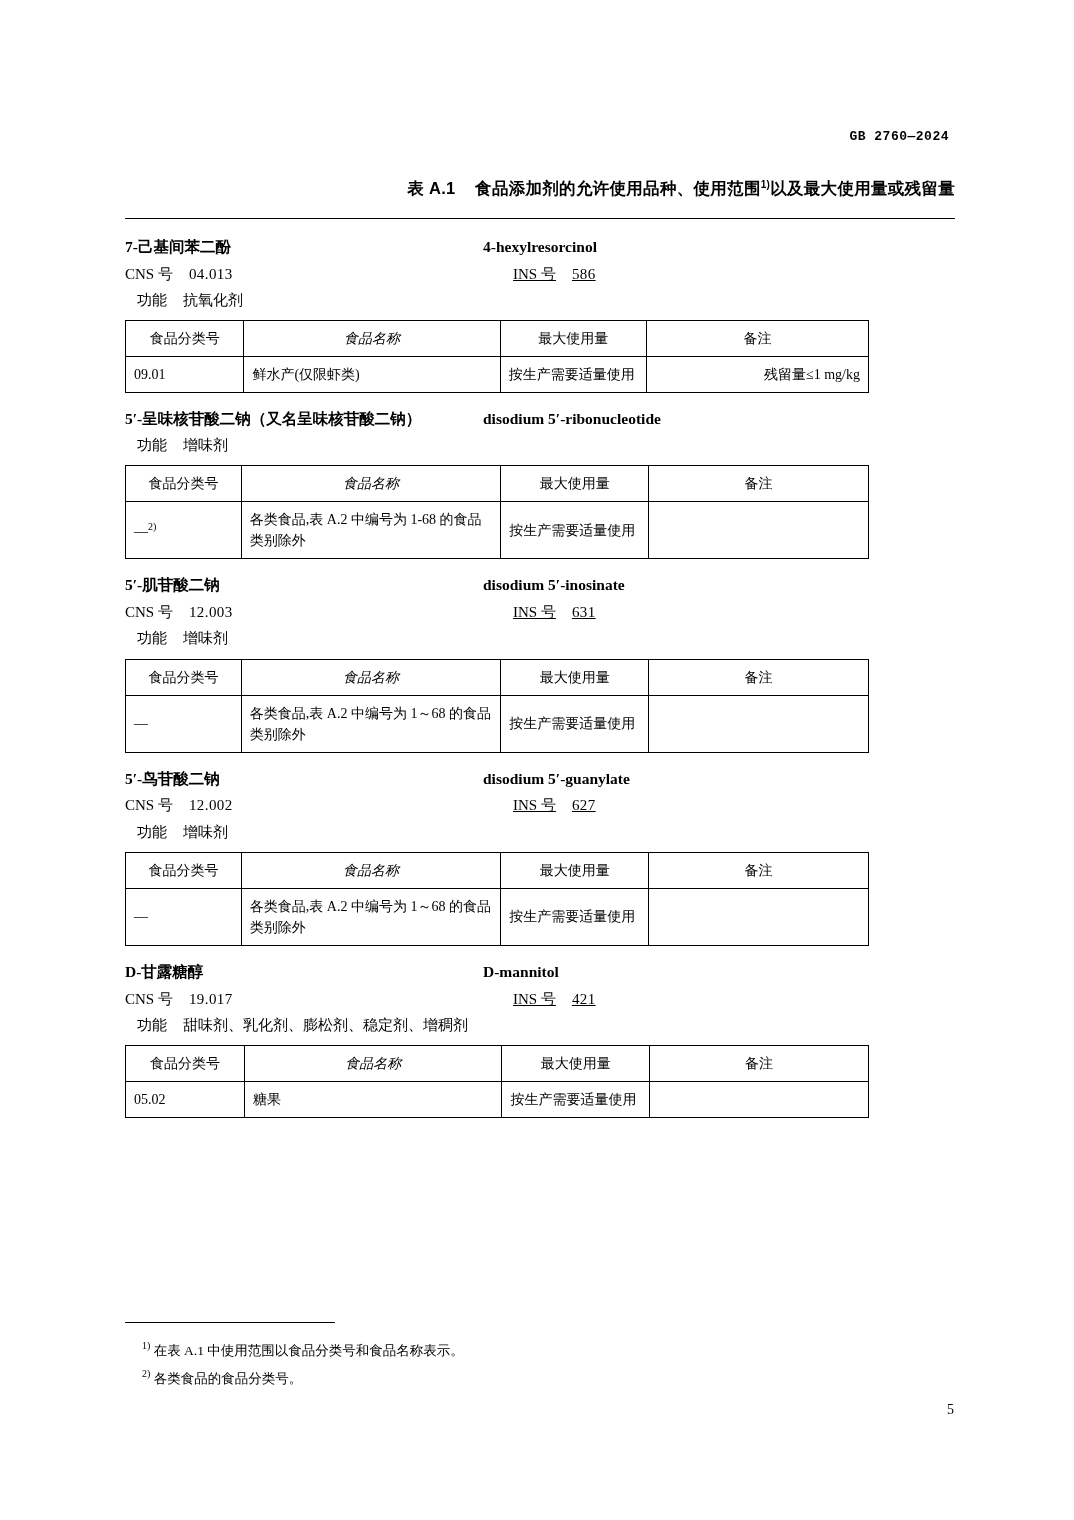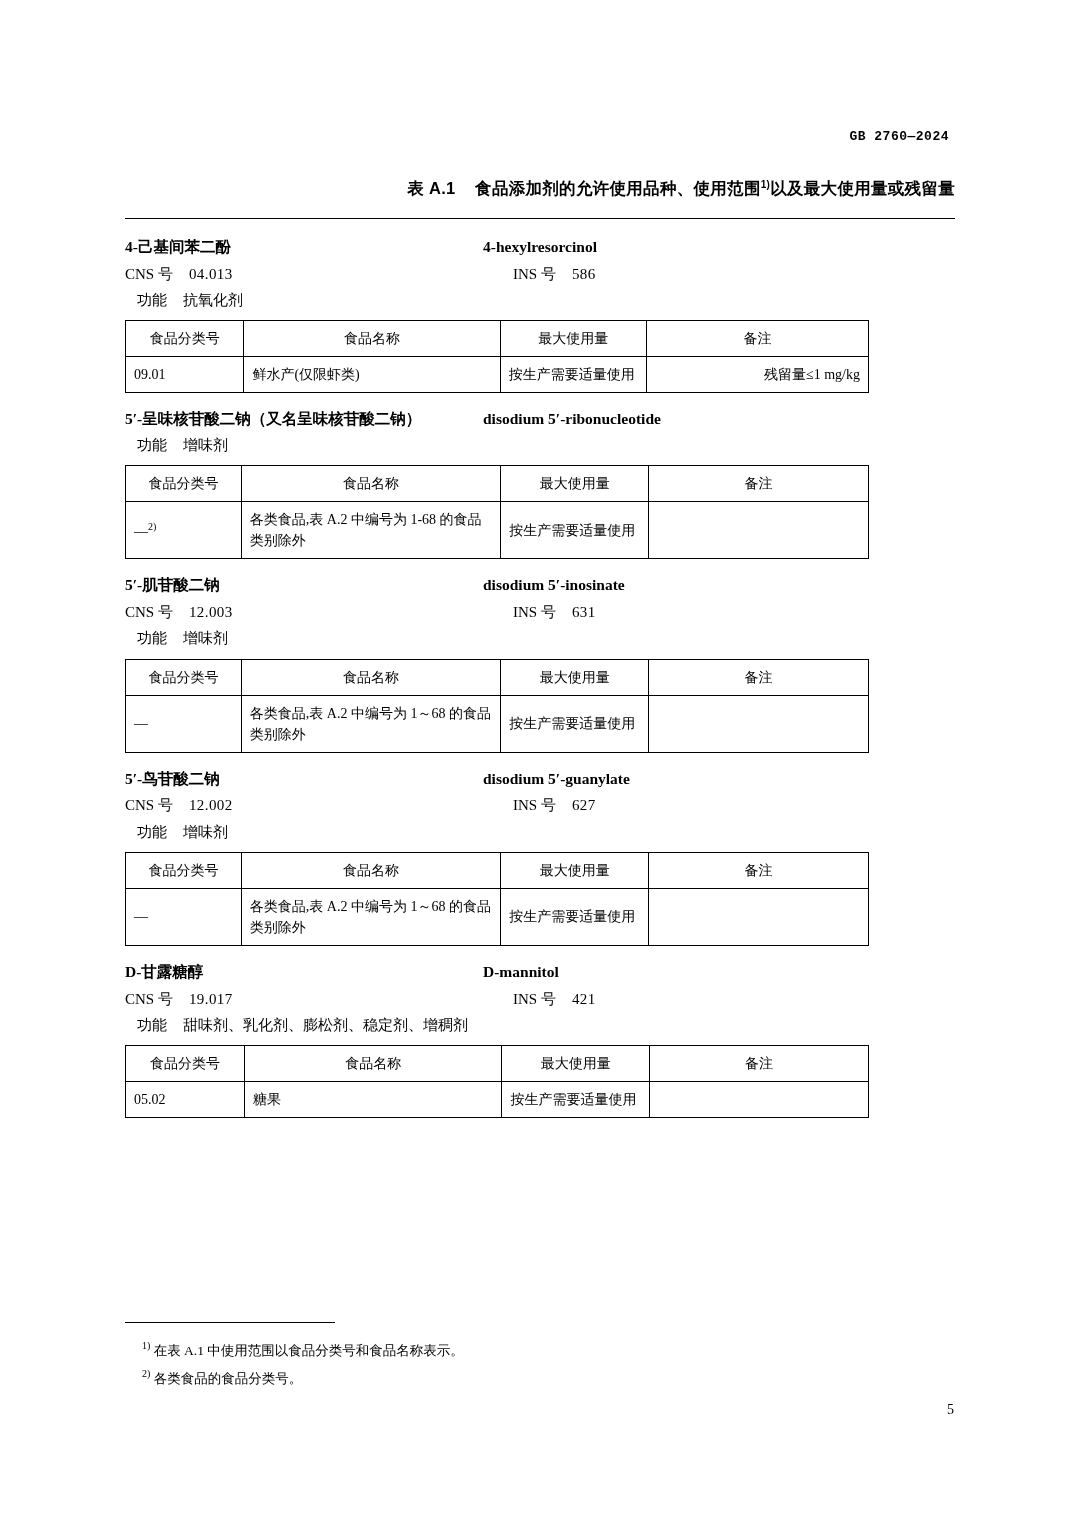--- a/index.html
+++ b/index.html
@@ -83,20 +83,21 @@
     line-height: 1.75;
     margin-top: 1px;
     gap: 30px;
   }
   .cns {
     width: 358px;
     flex: 0 0 358px;
   }
   .ins {
     flex: 1;
+    text-decoration: underline;
   }
   .num {
     margin-left: 16px;
     letter-spacing: 0.4px;
   }
   .func {
     font-size: 15px;
     line-height: 1.75;
     margin-left: 12px;
   }
@@ -114,21 +115,21 @@
     padding: 7px 8px;
     vertical-align: middle;
     font-weight: normal;
     line-height: 1.5;
   }
   table.data th {
     text-align: center;
     height: 20px;
   }
   .col1 { width: 120px; }
-  .col2 { width: 298px; }
+  .col2 { width: 298px; font-style: italic; }
   .col3 { width: 160px; }
   .col4 { width: 250px; }
   td.c1 { text-align: left; padding-left: 12px; }
   td.c2 { text-align: left; padding-left: 12px; }
   td.c3 { text-align: left; padding-left: 10px; }
   td.c4 { text-align: right; padding-left: 10px; }
   .sup {
     font-size: 10px;
     vertical-align: super;
   }
@@ -170,21 +171,21 @@
     <div class="table-title">
       <span>表 A.1</span>
       &nbsp;&nbsp;
       <span>食品添加剂的允许使用品种、使用范围</span><span class="sup">1)</span><span>以及最大使用量或残留量</span>
     </div>
 
     <hr class="rule">
 
     <div class="entry">
       <div class="names">
-        <div class="name-cn">4-己基间苯二酚</div>
+        <div class="name-cn">7-己基间苯二酚</div>
         <div class="name-en">4-hexylresorcinol</div>
       </div>
       <div class="codes">
         <div class="cns">
           <span>CNS 号</span><span class="num">04.013</span>
         </div>
         <div class="ins">
           <span>INS 号</span><span class="num">586</span>
         </div>
       </div>

